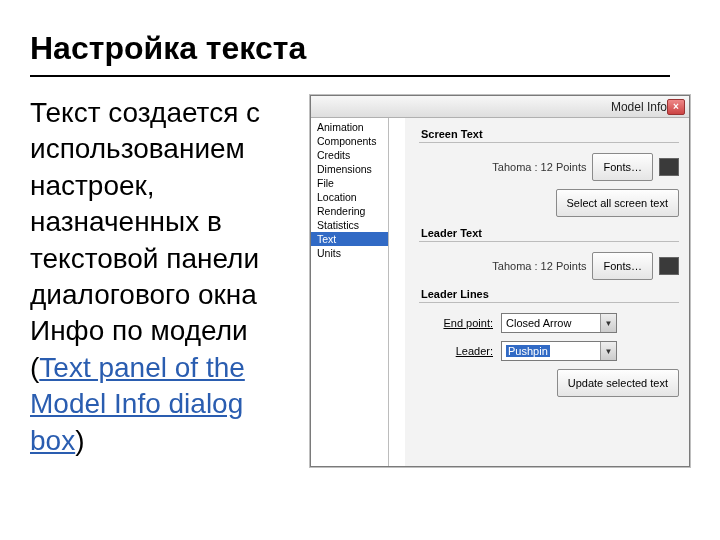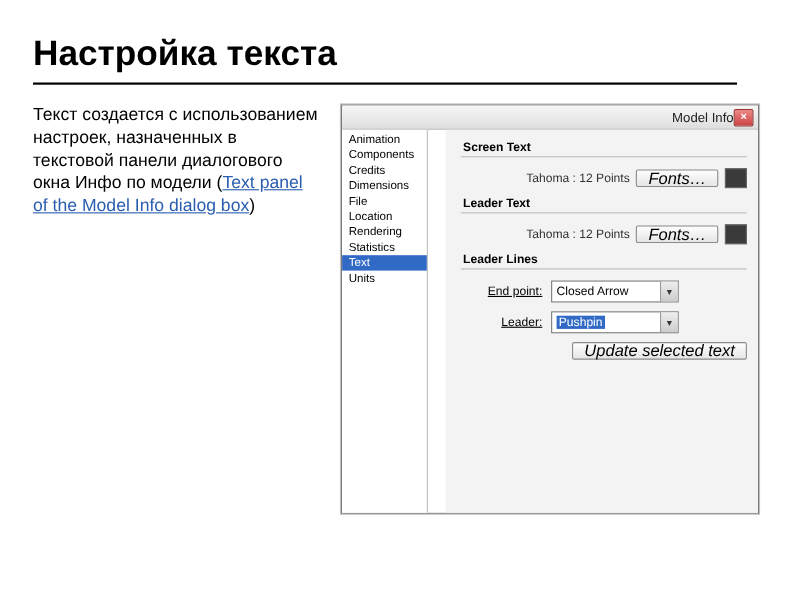--- a/index.html
+++ b/index.html
@@ -26,21 +26,21 @@
     border-bottom: 2px solid #000;
     width: 640px;
     margin-bottom: 18px;
   }
   .content-row {
     display: flex;
     gap: 20px;
   }
   .desc {
     width: 260px;
-    font-size: 16px;
+    font-size: 28px;
     line-height: 1.3;
     color: #000;
   }
   .desc a { color: #2a5db0; text-decoration: underline; }
 
   
   .dialog {
     width: 380px;
     border: 1px solid #7a7a7a;
     background: #f3f3f3;
@@ -117,30 +117,29 @@
     margin-bottom: 8px;
     font-size: 11px;
   }
   .row .lab {
     flex: 1;
     text-align: right;
     padding-left: 28px;
     color: #333;
   }
   .btn {
-    height: 16px;
+    height: 28px;
     padding: 0 10px;
     background: linear-gradient(#fefefe, #e5e5e5);
     border: 1px solid #8a8a8a;
     border-radius: 2px;
-    font-size: 15px;
+    font-size: 11px;
     display: inline-flex;
     align-items: center;
     color: #000;
-    font-style: italic;
   }
   .swatch {
     width: 20px; height: 18px;
     background: #3a3a3a;
     border: 1px solid #666;
   }
   .wide-right {
     display: flex;
     justify-content: flex-end;
     margin-bottom: 10px;
@@ -217,20 +216,23 @@
         </div>
 
         <div class="main-panel">
           <div class="section-header">Screen Text</div>
           <div class="sep"></div>
           <div class="row">
             <span class="lab">Tahoma : 12 Points</span>
             <div class="btn">Fonts…</div>
             <div class="swatch"></div>
           </div>
+          <div class="wide-right">
+            <div class="btn">Select all screen text</div>
+          </div>
 
           <div class="section-header">Leader Text</div>
           <div class="sep"></div>
           <div class="row">
             <span class="lab">Tahoma : 12 Points</span>
             <div class="btn">Fonts…</div>
             <div class="swatch"></div>
           </div>
 
           <div class="section-header">Leader Lines</div>

